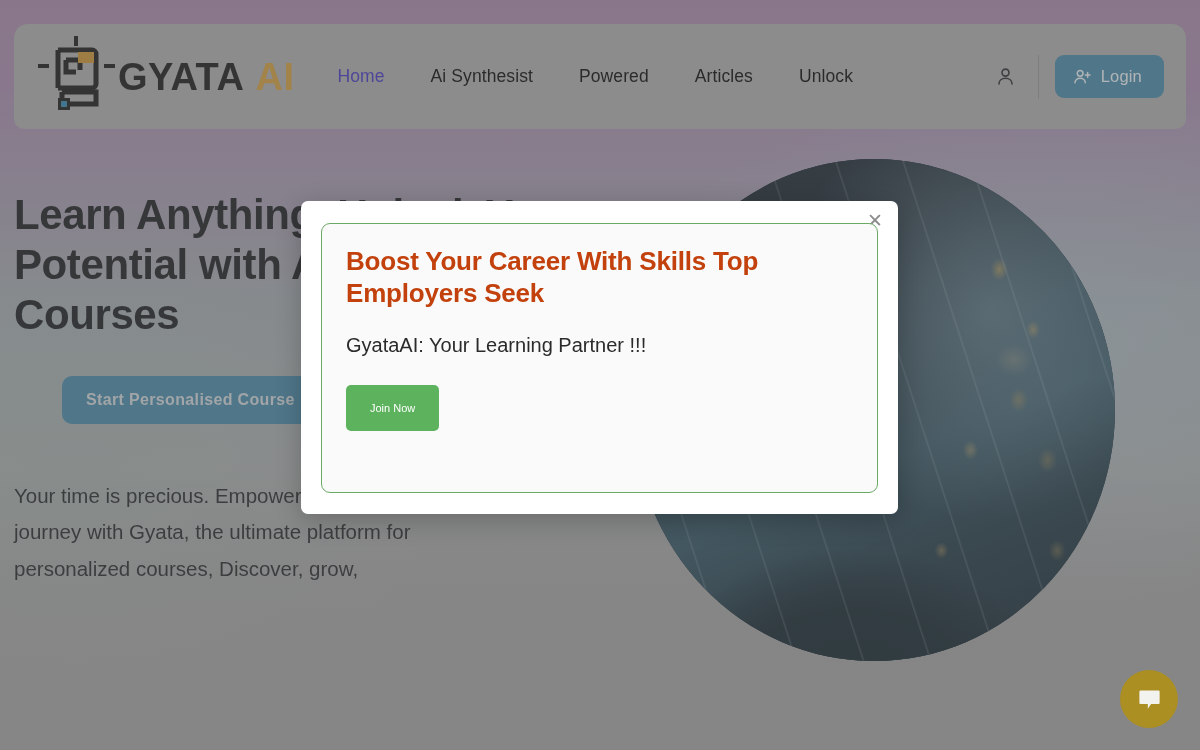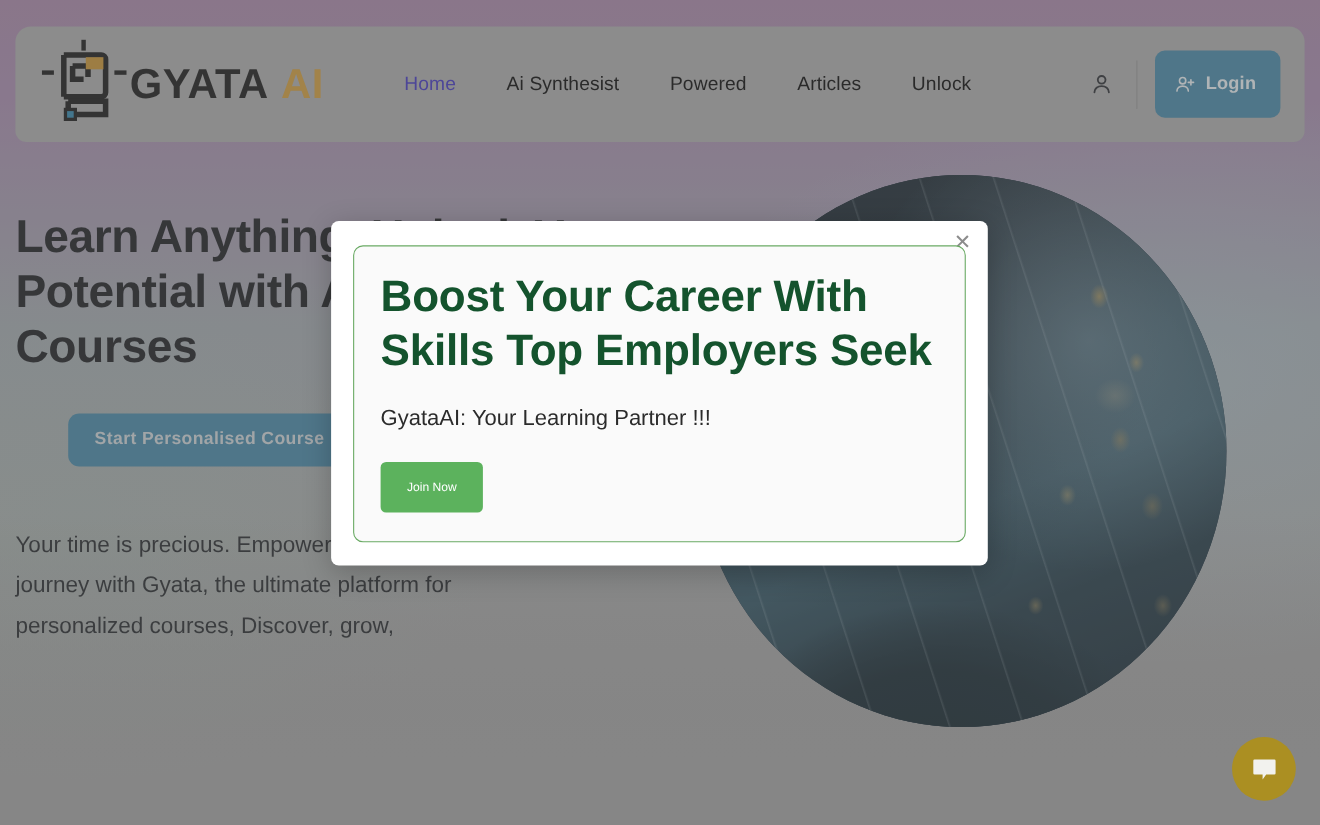--- a/index.html
+++ b/index.html
@@ -68,21 +68,21 @@
     line-height: 1;
     white-space: nowrap;
   }
   .brand-text .b-dark { color: #111111; }
   .brand-text .b-gold { color: #c89434; }
 
   .nav {
     display: flex;
     align-items: center;
     gap: 46px;
-    margin-left: 73px;
+    margin-left: 43px;
     flex: 0 0 auto;
   }
   .nav-item {
     font-size: 17.5px;
     color: #000000;
     text-decoration: none;
     white-space: nowrap;
     letter-spacing: .1px;
   }
   .nav-item.active { color: #3b30b8; }
@@ -110,24 +110,24 @@
   }
 
   .login-btn {
     display: flex;
     align-items: center;
     gap: 9px;
     background: #3e7f9e;
     color: #dfe6e9;
     border: none;
     border-radius: 9px;
-    height: 61px;
+    height: 43px;
     padding: 0 22px 0 18px;
     font-size: 16.5px;
-    font-weight: 700;
+    font-weight: 400;
     font-family: "Liberation Sans", sans-serif;
     cursor: pointer;
     letter-spacing: .2px;
   }
   .login-btn svg { width: 19px; height: 19px; }
 
   
   .hero {
     position: absolute;
     left: 14px;
@@ -270,22 +270,22 @@
     top: 22px;
     right: 20px;
     bottom: 21px;
     border: 1.4px solid #6aaa64;
     border-radius: 9px;
     background: #fafafa;
     padding: 22px 24px 0 24px;
   }
 
   .modal-title {
-    color: #14532d;
-    font-size: 40px;
+    color: #c2410c;
+    font-size: 26px;
     font-weight: 700;
     line-height: 1.22;
     letter-spacing: -.2px;
   }
 
   .modal-sub {
     margin-top: 22px;
     font-size: 20px;
     color: #2b2b2b;
     line-height: 1.4;

